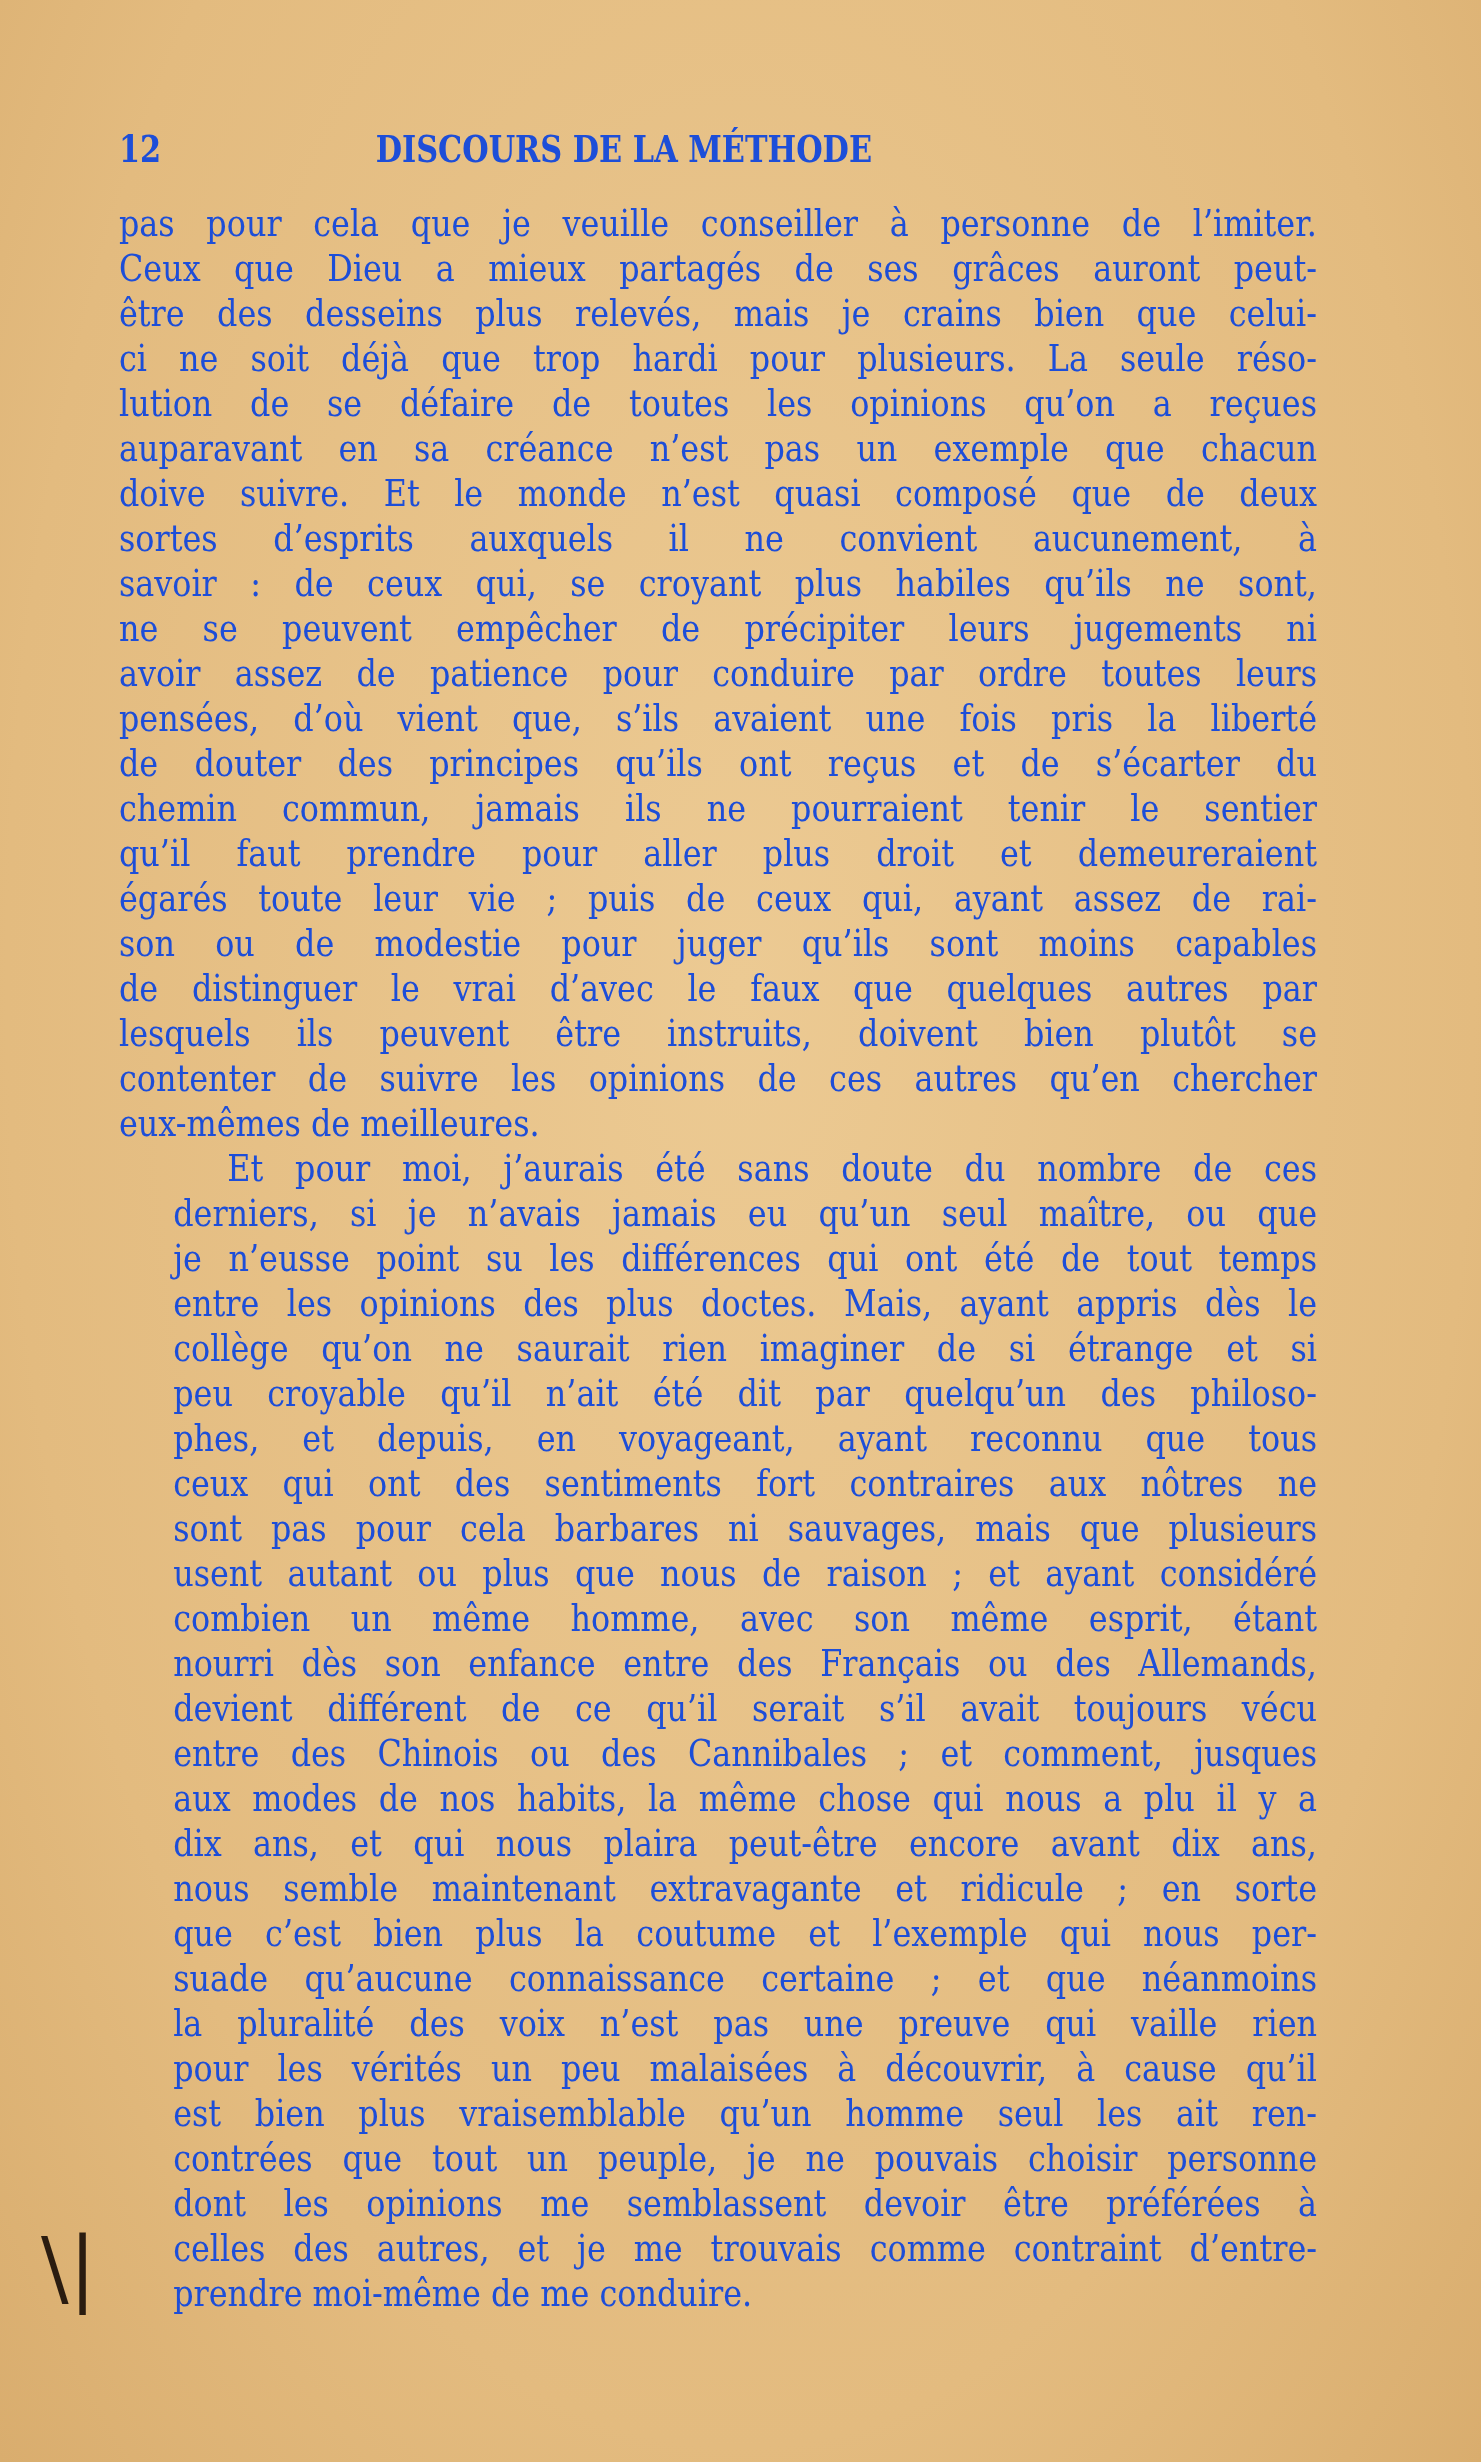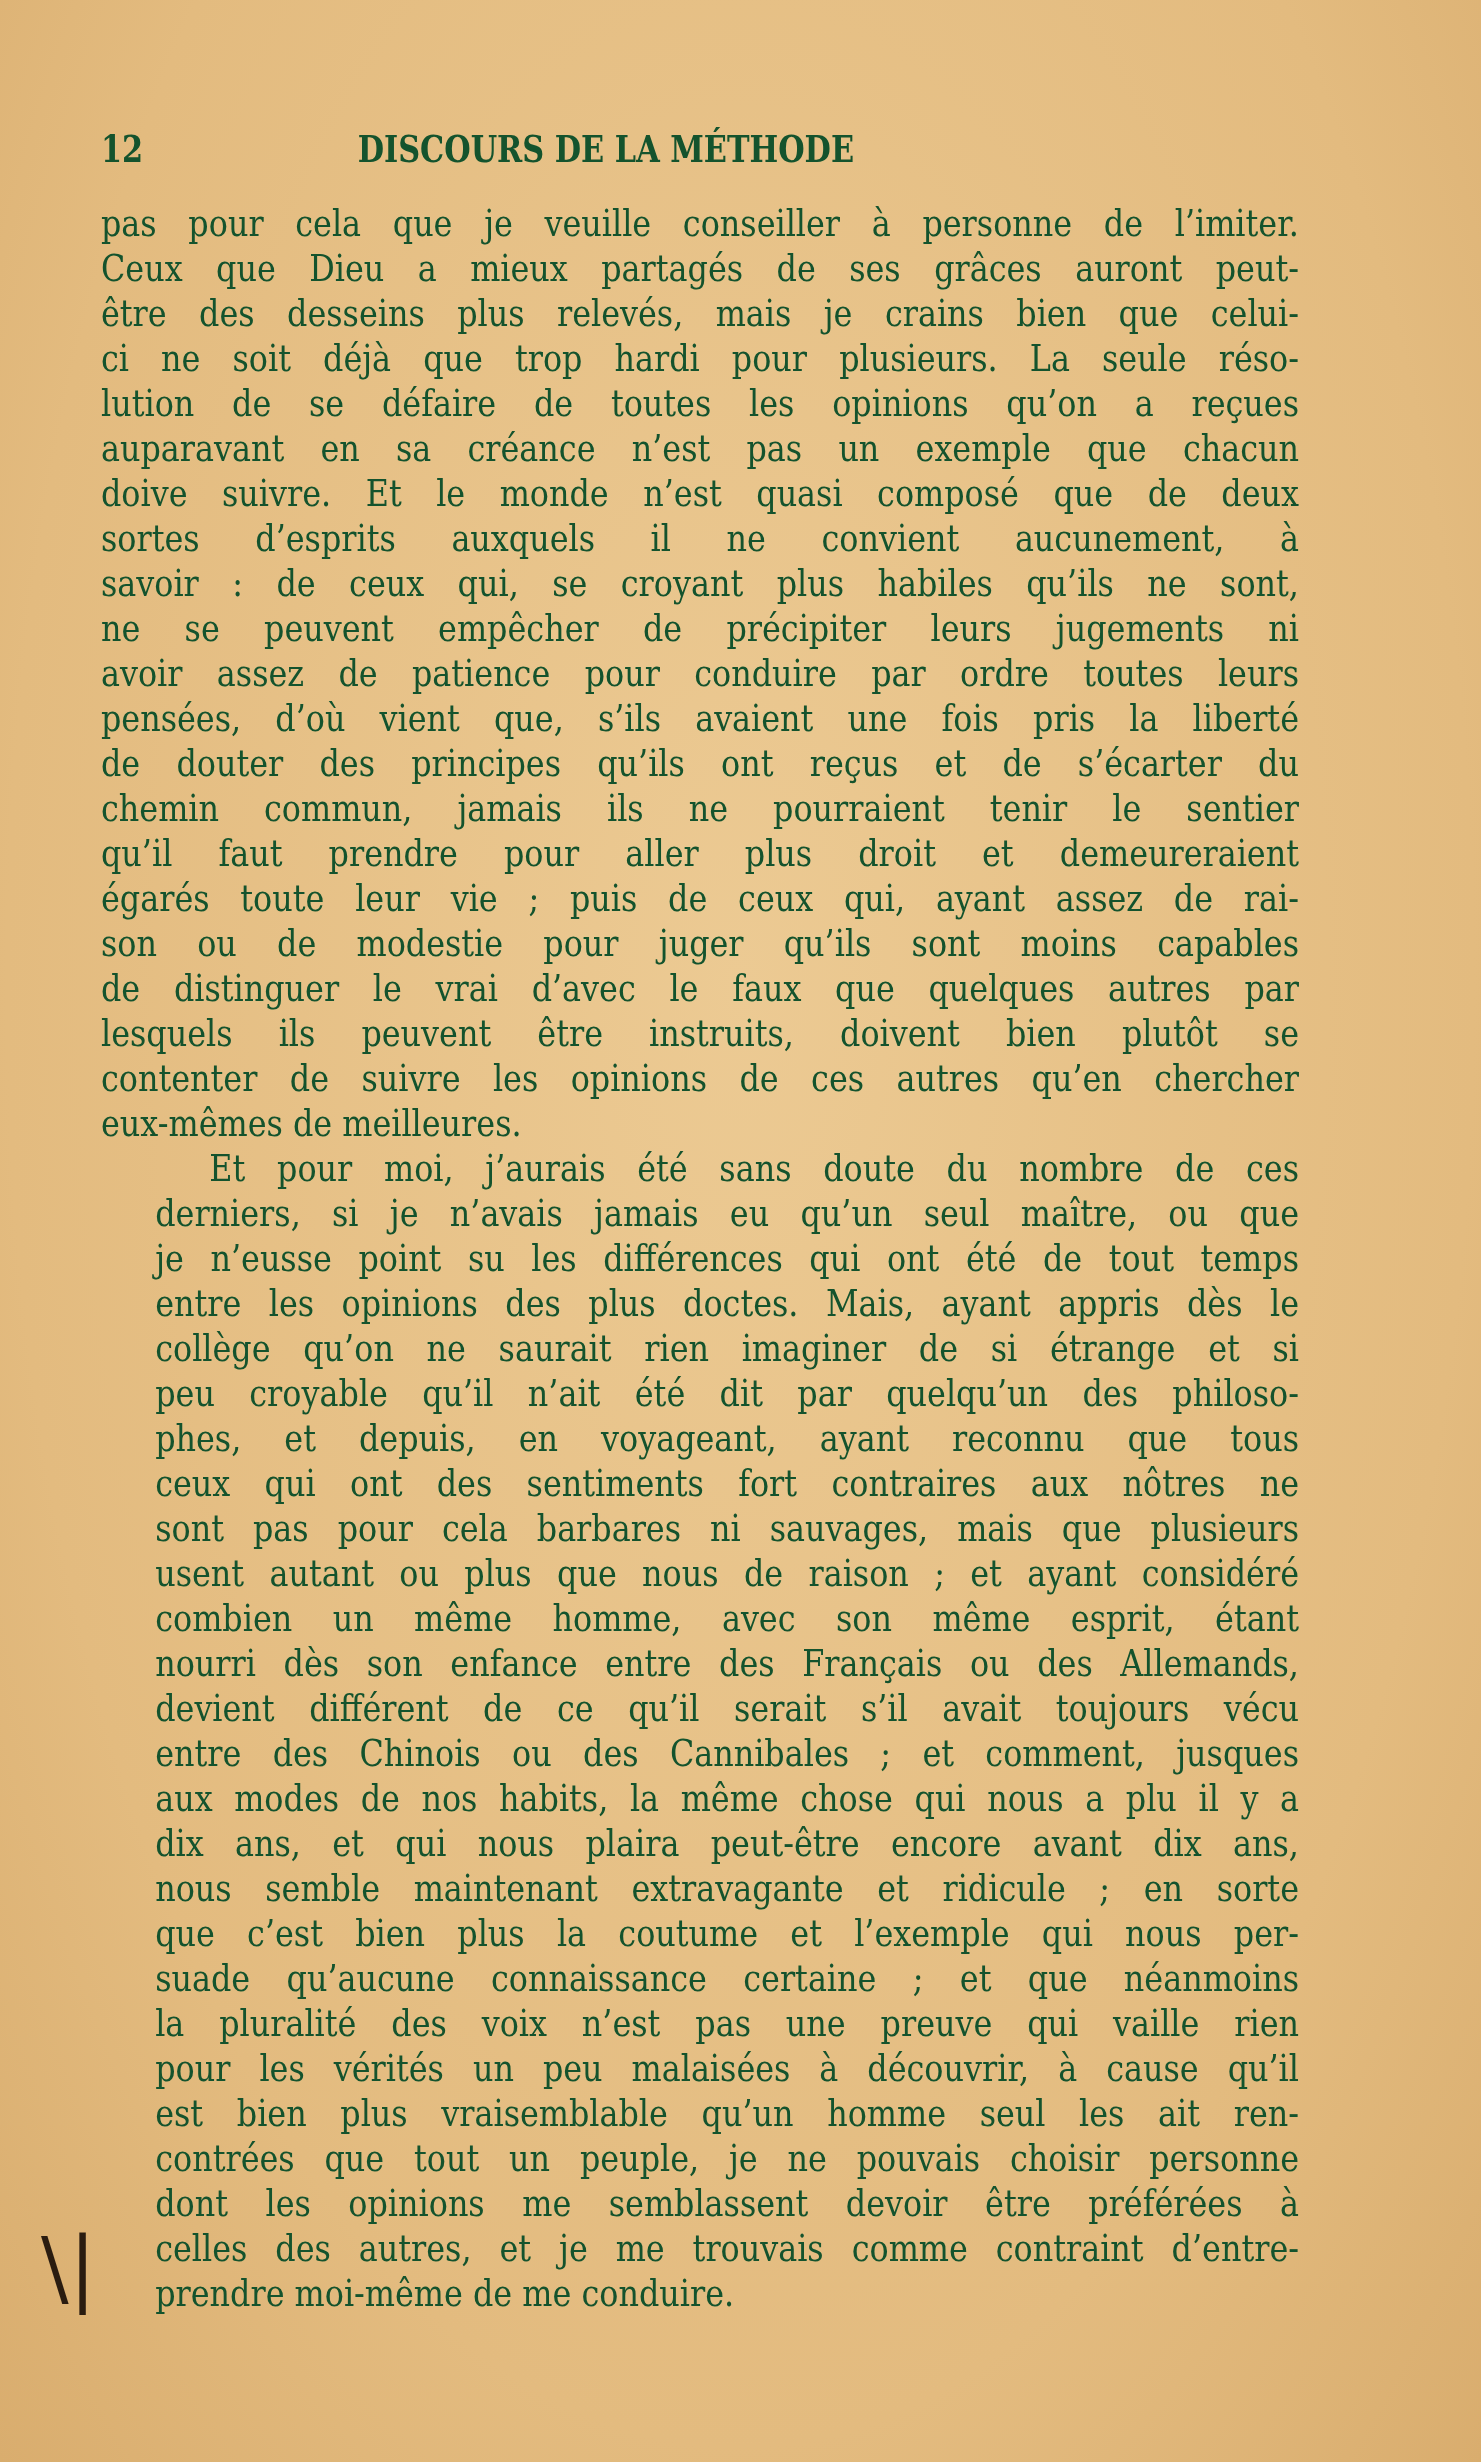--- a/index.html
+++ b/index.html
@@ -3,23 +3,23 @@
 <meta charset="utf-8">
 <style>
   html, body { margin: 0; padding: 0; }
   body {
     width: 1481px; height: 2462px;
     background: #e8c48a;
     background-image: radial-gradient(ellipse at 50% 40%, #ecca93 0%, #e3bb7f 70%, #d9ad6e 100%);
     position: relative; overflow: hidden;
   }
   .page {
-    position: absolute; left: 101px; top: 127px; width: 1200px;
+    position: absolute; left: 119px; top: 127px; width: 1200px;
     font-family: "DejaVu Serif", "Liberation Serif", serif;
-    color: #14532d;
+    color: #1d4ed8;
   }
   .header {
     display: flex; align-items: baseline; height: 52px;
     font-size: 37px; letter-spacing: 0px;
     font-family: "DejaVu Serif", serif;
     font-weight: bold; transform: scaleX(0.82); transform-origin: left;
   }
   .header .num { width: 313px; }
   .body {
     margin-top: 22.4px;

